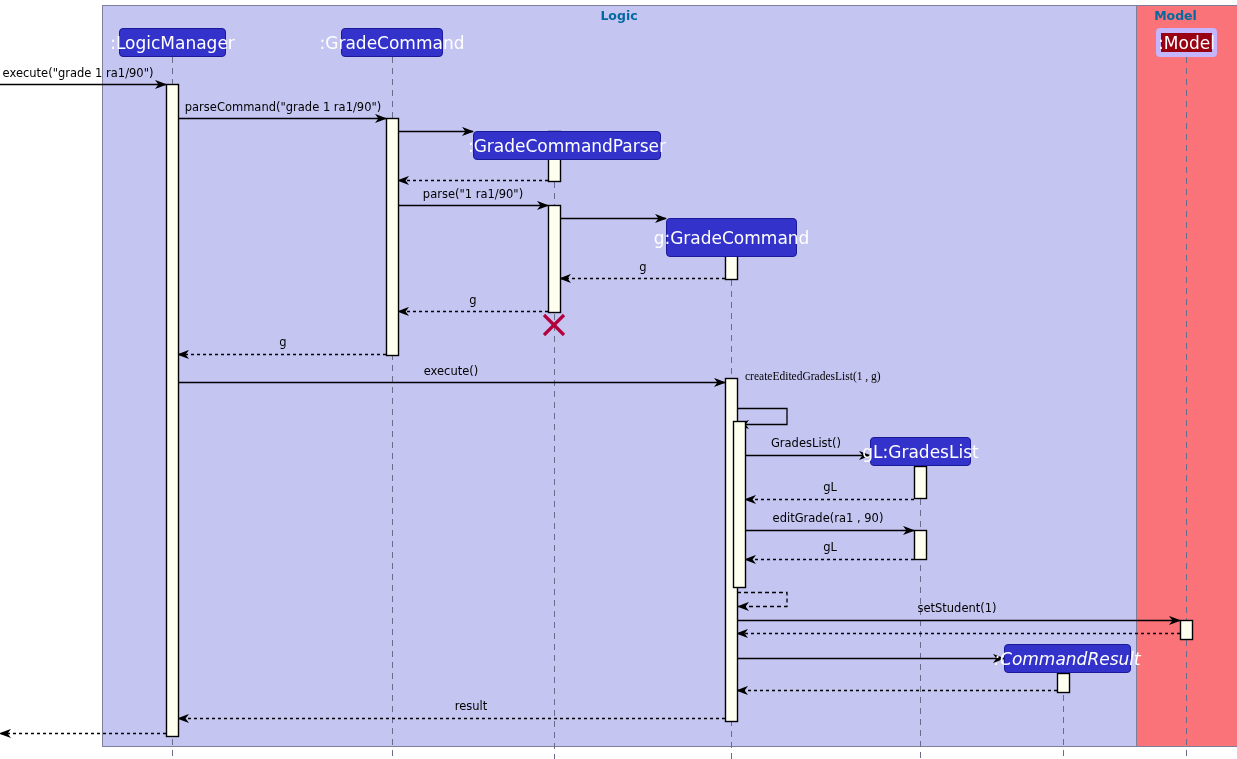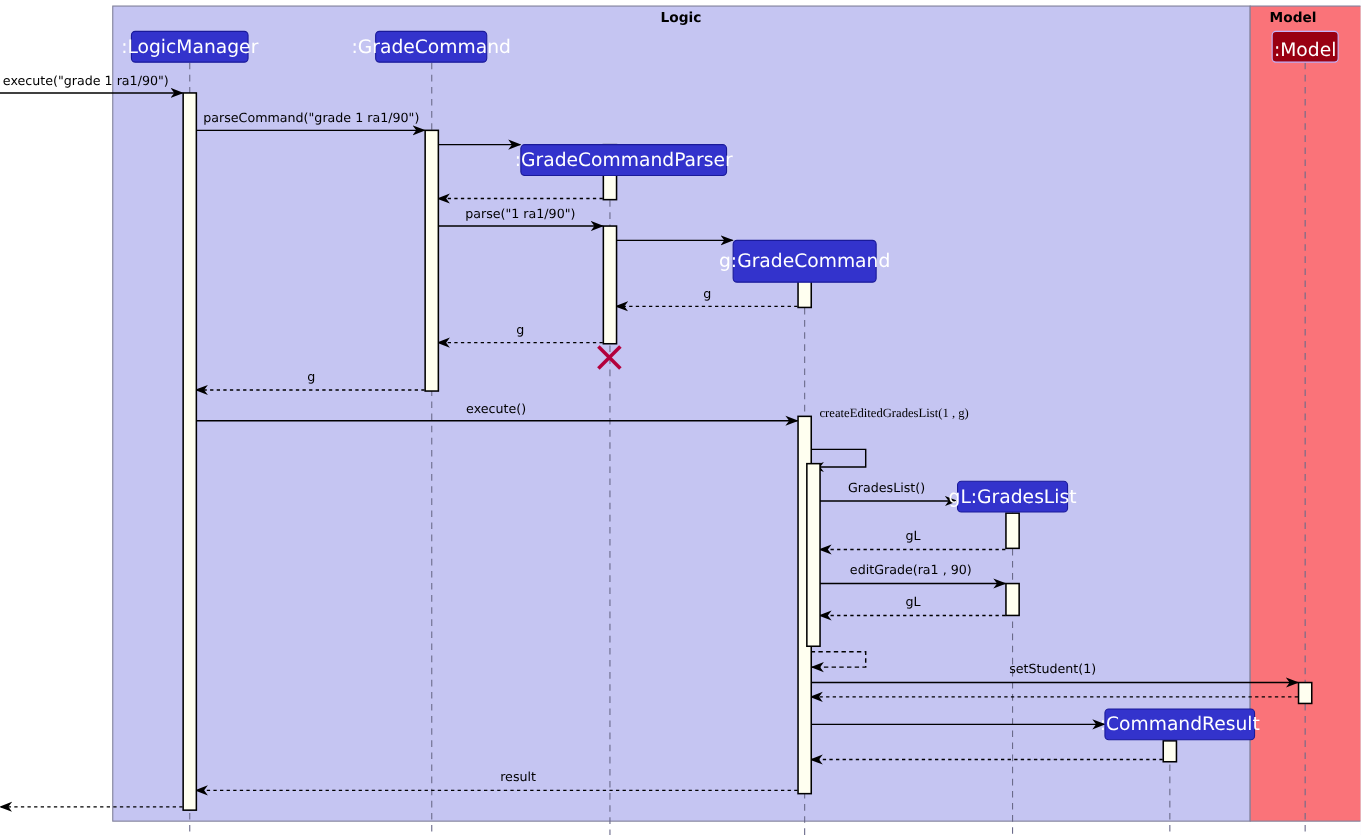--- a/index.html
+++ b/index.html
@@ -1,35 +1,35 @@
 <!DOCTYPE html>
 <html><head>
 <meta charset="utf-8">
 <style>
   html,body{margin:0;padding:0;background:#ffffff;}
   body{font-family:"DejaVu Sans","Liberation Sans",sans-serif;}
   #stage{position:relative;width:1237px;height:759px;overflow:hidden;background:#ffffff;}
   #stage svg{position:absolute;left:0;top:0;}
   .panel-title{
-    position:absolute;font-weight:bold;font-size:12.5px;color:#000000;
+    position:absolute;font-weight:bold;font-size:12.5px;color:#0369a1;
     text-align:center;white-space:nowrap;
   }
   .lbl{
     position:absolute;font-size:11.5px;color:#000;white-space:nowrap;
     line-height:12px;
   }
   .lbl.c{transform:translateX(-50%);}
   .obj-box{
     position:absolute;box-sizing:border-box;
     display:flex;align-items:center;justify-content:center;
     color:#ffffff;font-size:17px;white-space:nowrap;
     border-radius:4px;padding:0 9px;
   }
   .obj-logic{background:#3333cc;border:1px solid #1a1a99;}
-  .obj-model{background:#990012;border:1px solid #c4b5fd;align-items:flex-end;}
+  .obj-model{background:#990012;border:5px solid #c4b5fd;}
 </style>
 </head>
 <body>
 
 <div id="stage">
   <svg id="gfx" width="1237" height="759">
     <defs>
       <marker id="arrowSolid" markerWidth="12" markerHeight="10" refX="11" refY="5" orient="auto" markerUnits="userSpaceOnUse">
         <path d="M0,0.4 L12,5 L0,9.6 L3.4,5 Z" fill="#000000"></path>
       </marker>
@@ -119,20 +119,20 @@
       </div>
       <div class="obj-box obj-logic" style="left: 473px; top: 131px; width: 188px; height: 29px;">
         <span>:GradeCommandParser</span>
       </div>
       <div class="obj-box obj-logic" style="left: 666px; top: 218px; width: 131px; height: 39px;">
         <span>g:GradeCommand</span>
       </div>
       <div class="obj-box obj-logic" style="left: 870px; top: 437px; width: 101px; height: 29px;">
         <span>gL:GradesList</span>
       </div>
-      <div class="obj-box obj-logic" style="left: 1004px; top: 644px; width: 137px; height: 29px;">
+      <div class="obj-box obj-logic" style="left: 1004px; top: 644px; width: 127px; height: 29px; font-style: italic;">
         <span>:CommandResult</span>
       </div>
       <div class="obj-box obj-model" style="left: 1156px; top: 28px; width: 61px; height: 29px;">
         <span>:Model</span>
       </div>
     </div>
 </div>
 
 </body></html>

